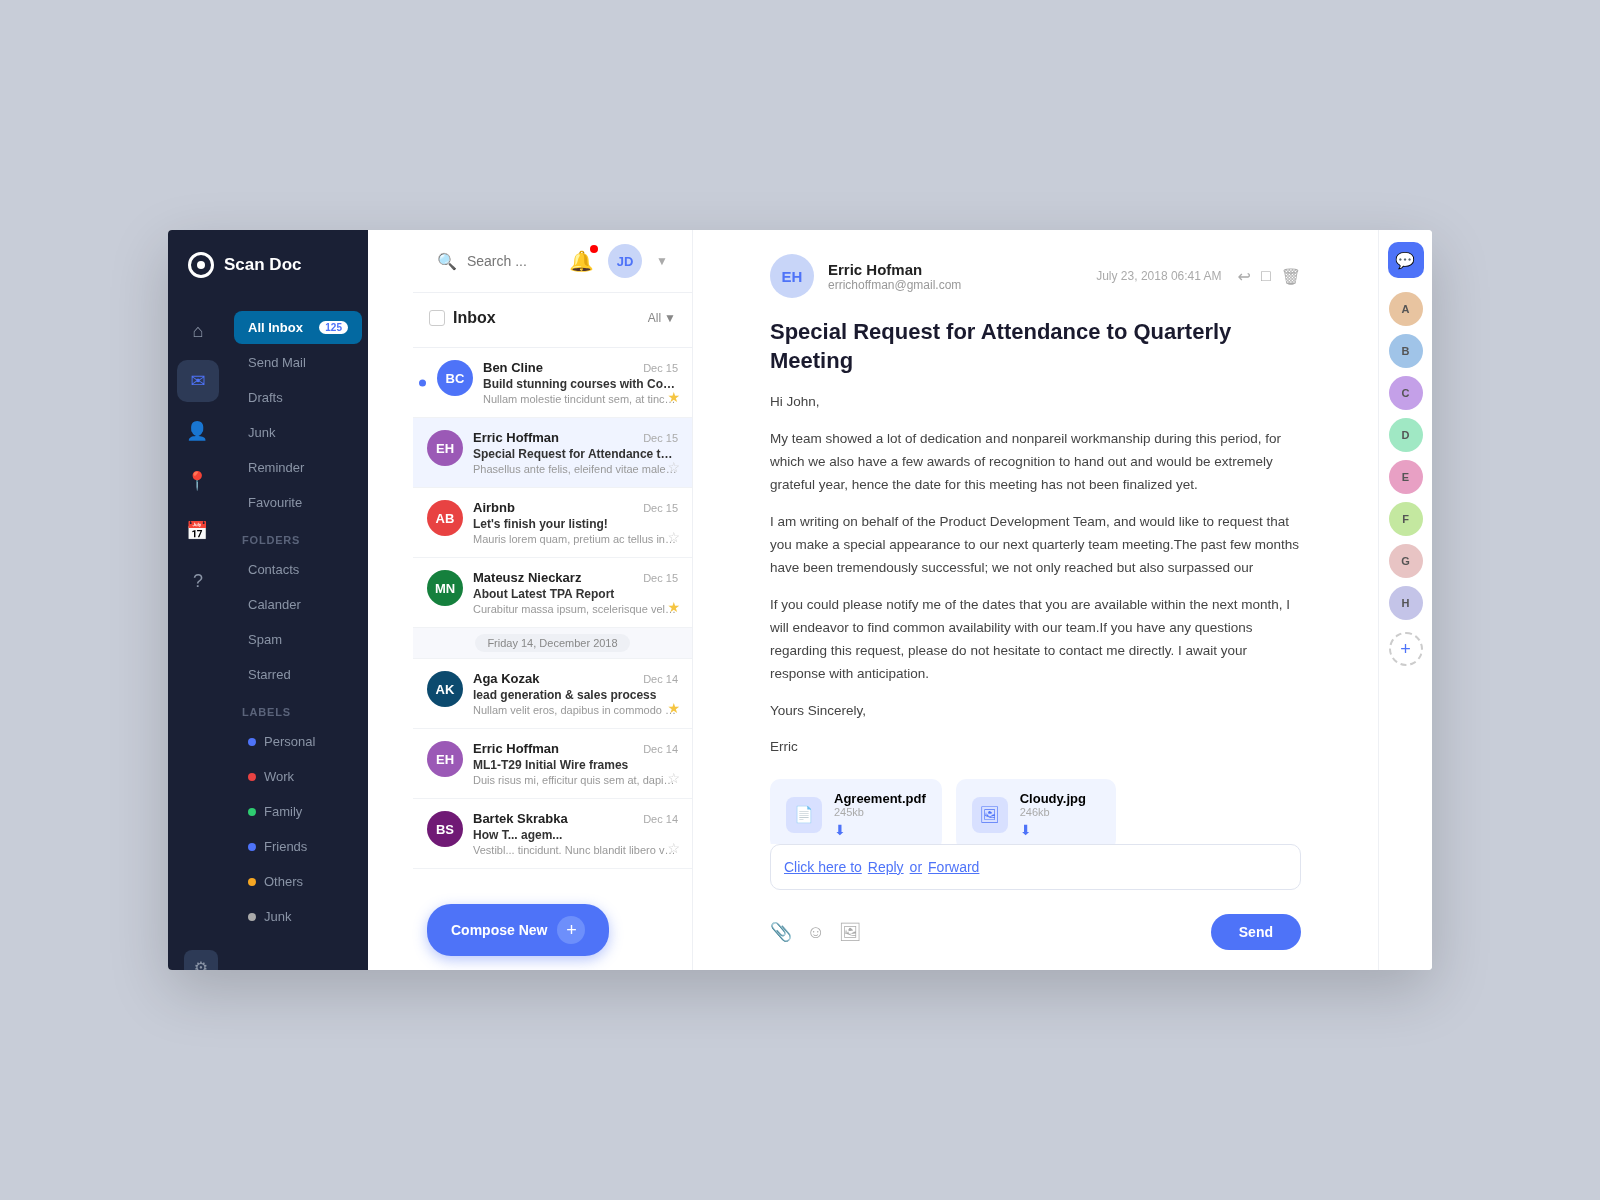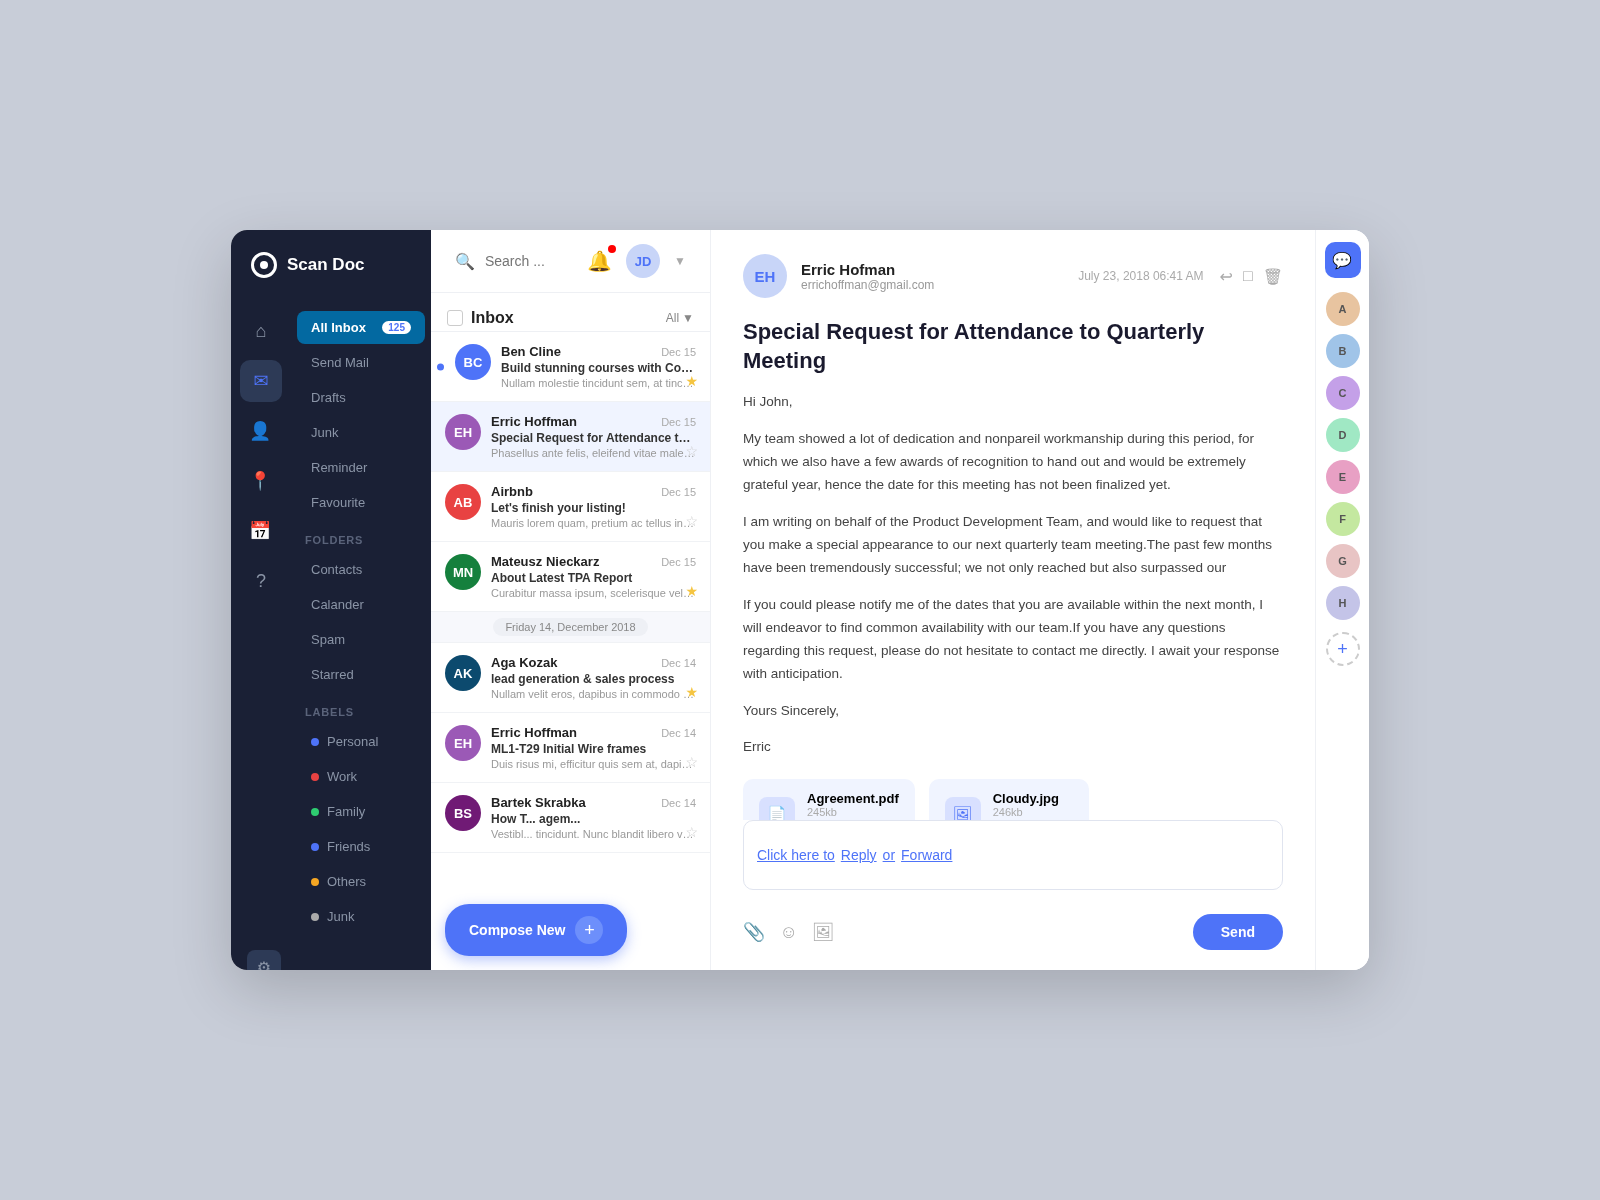--- a/index.html
+++ b/index.html
@@ -6,27 +6,28 @@
     body {
       background: #c8cdd8;
       font-family: -apple-system, BlinkMacSystemFont, 'Segoe UI', sans-serif;
       display: flex;
       align-items: center;
       justify-content: center;
       min-height: 100vh;
       padding: 40px;
     }
     .app-container {
-      width: 1138px;
+      width: 1264px;
       height: 740px;
       background: #fff;
-      border-radius: 16px;
+      border-radius: 4px;
       display: flex;
       overflow: hidden;
       box-shadow: 0 20px 60px rgba(0,0,0,0.18);
+      gap: 45px;
     }
 
     
     .sidebar {
       width: 200px;
       background: #1a2035;
       display: flex;
       flex-direction: column;
       flex-shrink: 0;
     }
@@ -140,21 +141,21 @@
     .inbox-panel {
       width: 280px;
       border-right: 1px solid #eef0f4;
       display: flex;
       flex-direction: column;
       flex-shrink: 0;
     }
     .inbox-header {
       display: flex;
       align-items: center;
-      padding: 16px 16px 4px;
+      padding: 16px 16px 20px;
       border-bottom: 1px solid #eef0f4;
     }
     .inbox-title {
       font-size: 16px;
       font-weight: 700;
       color: #222;
       flex: 1;
     }
     .inbox-filter {
       font-size: 12px;
@@ -759,21 +760,21 @@
             <div class="att-size">246kb</div>
             <div class="att-dl">⬇</div>
           </div>
         </div>
       </div>
 
     </div>
 
     <div class="reply-bar">
       <span>Click here to </span>
-      <span style="color:#4e73f8;text-decoration:underline;margin:12px 3px;">Reply</span>
+      <span style="color:#4e73f8;text-decoration:underline;margin:0 3px;">Reply</span>
       <span> or </span>
       <span style="color:#4e73f8;text-decoration:underline;margin:0 3px;">Forward</span>
     </div>
 
     <div class="reply-toolbar">
       <span class="reply-tool-icon">📎</span>
       <span class="reply-tool-icon">☺</span>
       <span class="reply-tool-icon">🖼</span>
       <button class="send-btn">Send</button>
     </div>

